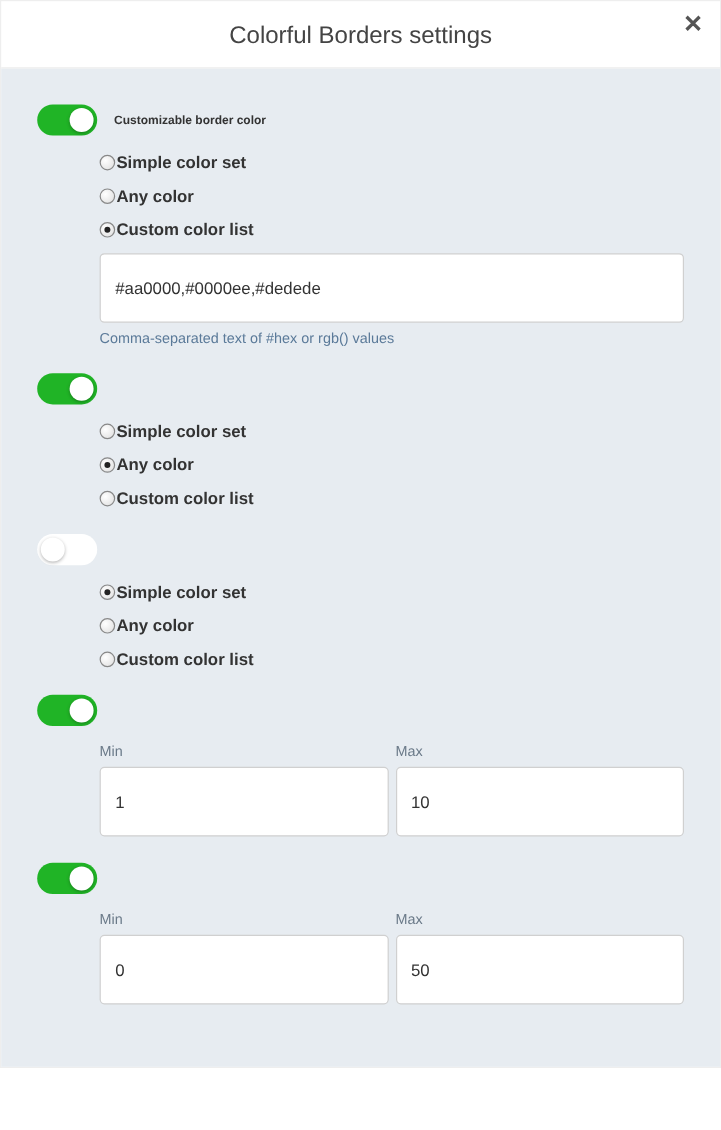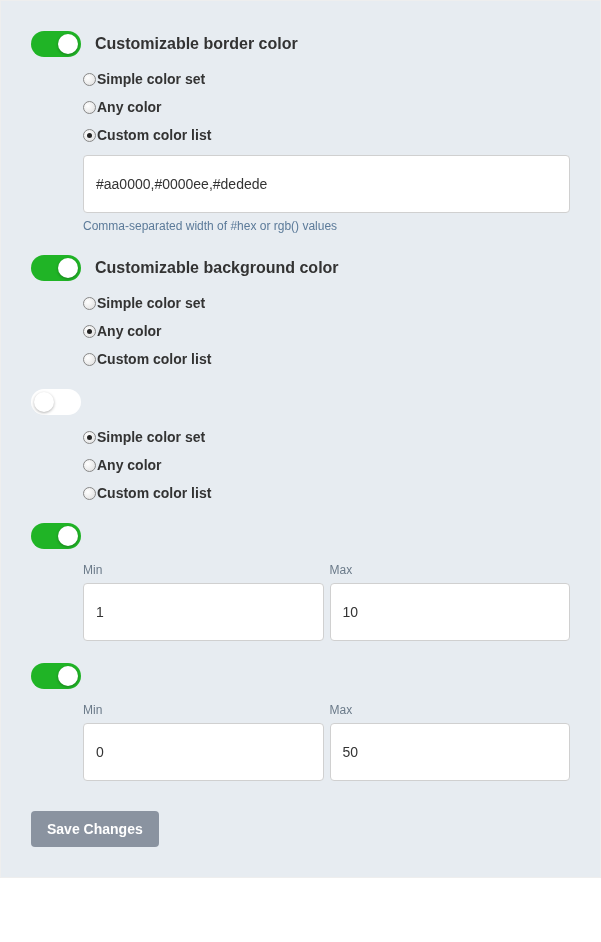--- a/index.html
+++ b/index.html
@@ -44,21 +44,21 @@
     margin-bottom: 22px;
   }
   .section-header {
     display: flex;
     align-items: center;
     gap: 14px;
     margin-bottom: 14px;
   }
   .section-title {
     font-weight: 700;
-    font-size: 16px;
+    font-size: 10px;
     color: #333;
   }
   .toggle {
     position: relative;
     width: 50px;
     height: 26px;
     border-radius: 13px;
     cursor: pointer;
     flex-shrink: 0;
   }
@@ -151,20 +151,24 @@
     border: none;
     cursor: pointer;
     margin-top: 8px;
   }
 </style>
 </head>
 <body>
 
 <div class="modal">
 
+  <div class="modal-header">
+    <div class="modal-title">Colorful Borders settings</div>
+    <div class="close-btn">✕</div>
+  </div>
 
   <div class="modal-body">
 
     
     <div class="section">
       <div class="section-header">
         <div class="toggle on">
           <div class="toggle-knob"></div>
         </div>
         <div class="section-title">Customizable border color</div>
@@ -178,31 +182,30 @@
           <div class="radio"></div>
           <div class="radio-label">Any color</div>
         </div>
         <div class="radio-row">
           <div class="radio checked"></div>
           <div class="radio-label">Custom color list</div>
         </div>
       </div>
       <div class="input-block">
         <input class="text-input" type="text" value="#aa0000,#0000ee,#dedede" style="">
-        <div class="hint">Comma-separated width of #hex or rgb() values</div>
-      </div>
-    </div>
-
-    
-    <div class="section">
-      <div class="section-header">
-        <div class="toggle on">
-          <div class="toggle-knob"></div>
-        </div>
-        <div class="section-title">Customizable background color</div>
+        <div class="hint">Comma-separated text of #hex or rgb() values</div>
+      </div>
+    </div>
+
+    
+    <div class="section">
+      <div class="section-header">
+        <div class="toggle on">
+          <div class="toggle-knob"></div>
+        </div>
       </div>
       <div class="radio-group">
         <div class="radio-row">
           <div class="radio"></div>
           <div class="radio-label">Simple color set</div>
         </div>
         <div class="radio-row">
           <div class="radio checked"></div>
           <div class="radio-label">Any color</div>
         </div>
@@ -267,16 +270,15 @@
           <span class="field-label">Min</span>
           <input class="text-input" type="text" value="0" style="">
         </div>
         <div class="minmax-col">
           <span class="field-label">Max</span>
           <input class="text-input" type="text" value="50" style="">
         </div>
       </div>
     </div>
 
-    <button class="save-btn">Save Changes</button>
 
   </div>
 </div>
 
 </body></html>

